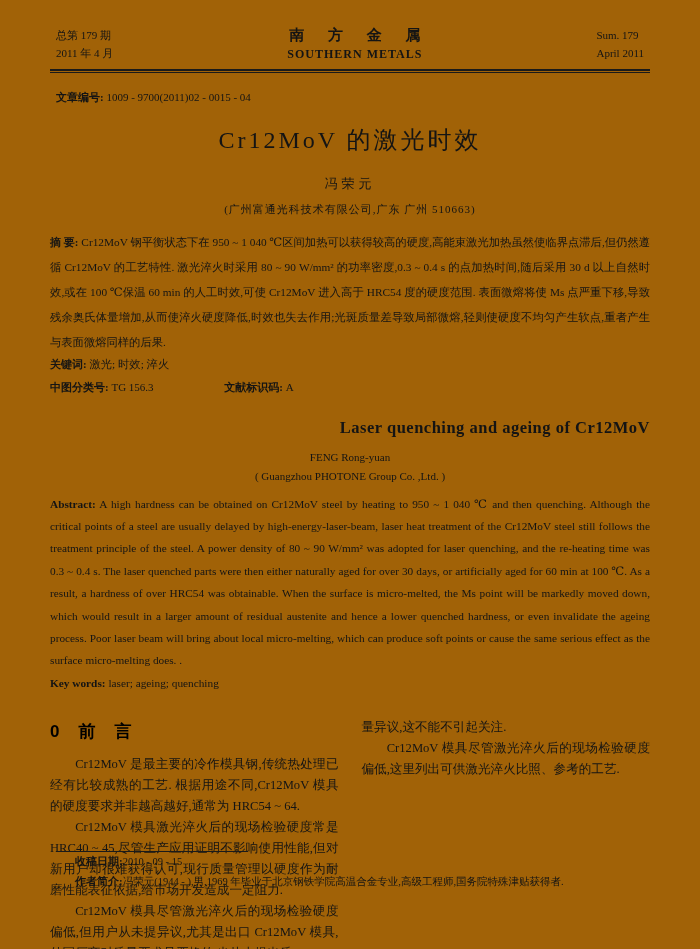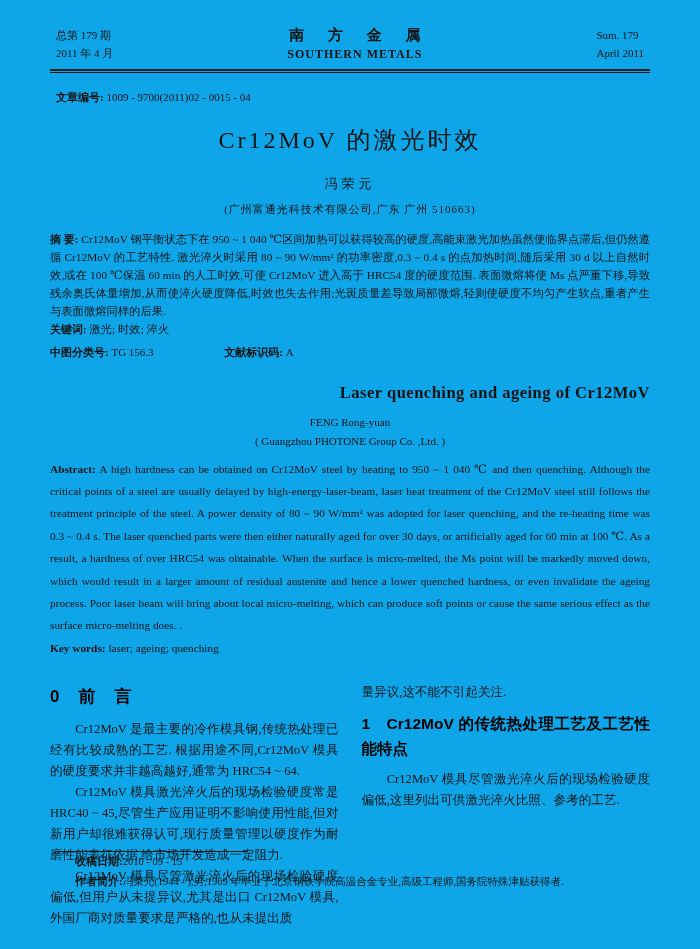--- a/index.html
+++ b/index.html
@@ -1,41 +1,41 @@
 <!DOCTYPE html>
 <html><head>
 <meta charset="utf-8">
 <style>
   * { margin:0; padding:0; box-sizing:border-box; }
   html,body { background:#e8e8e4; }
   .page {
     position:relative;
     width:700px; height:949px;
     margin:0 auto;
-    background:#0ea5e9;
+    background:#a16207;
     color:#141414;
     font-family:"Liberation Serif","DejaVu Serif",serif;
     padding:26px 50px 0 50px;
     overflow:hidden;
   }
   
   .journal-head { display:flex; justify-content:space-between; align-items:center; padding:0 6px; }
   .head-side { font-size:11px; line-height:18px; }
   .head-center { text-align:center; }
   .name-cn { font-size:15px; font-weight:bold; letter-spacing:10px; text-indent:10px; font-family:"Liberation Serif","DejaVu Serif",serif; }
   .name-en { font-size:12px; font-weight:bold; letter-spacing:1px; margin-top:2px; }
   .double-rule { margin-top:7px; border-top:2px solid #1a1a1a; border-bottom:1px solid #1a1a1a; height:4px; }
   
   .article-id { margin-top:17px; font-size:11px; padding-left:6px; }
   .blab { font-weight:bold; font-family:Liberation Serif, serif; font-size:11px; }
   .title-cn { text-align:center; font-size:24px; letter-spacing:3px; margin-top:19px; font-weight:normal; }
   .author-cn { text-align:center; font-size:13px; letter-spacing:4px; margin-top:19px; }
   .affil-cn { text-align:center; font-size:11px; margin-top:9px; letter-spacing:1px; }
   
-  .abstract-cn { margin-top:13px; font-size:11.3px; line-height:18px; text-align:justify; }
+  .abstract-cn { margin-top:13px; font-size:11.3px; line-height:25px; text-align:justify; }
   .kw-line { font-size:11.3px; line-height:18.6px; }
   .clc-line { font-size:11px; margin-top:4px; line-height:18px; }
   .clc-line .second { margin-left:68px; }
   
   .title-en { text-align:right; font-size:16.5px; font-weight:bold; margin-top:22px; letter-spacing:.5px; }
   .author-en { text-align:center; font-size:11px; margin-top:13px; }
   .affil-en { text-align:center; font-size:11px; margin-top:7px; }
   .abstract-en { margin-top:11px; font-size:11.3px; line-height:22.4px; text-align:justify; }
   .kw-en { font-size:11.3px; line-height:20px; margin-top:1px; }
   
@@ -112,21 +112,20 @@
 
   <div class="body-cols">
     <div class="col">
       <div class="sec-head sec-head-0">0　前　言</div>
       <p>Cr12MoV 是最主要的冷作模具钢,传统热处理已经有比较成熟的工艺. 根据用途不同,Cr12MoV 模具的硬度要求并非越高越好,通常为 HRC54 ~ 64.</p>
       <p>Cr12MoV 模具激光淬火后的现场检验硬度常是 HRC40 ~ 45,尽管生产应用证明不影响使用性能,但对新用户却很难获得认可,现行质量管理以硬度作为耐磨性能表征依据,给市场开发造成一定阻力.</p>
       <p>Cr12MoV 模具尽管激光淬火后的现场检验硬度偏低,但用户从未提异议,尤其是出口 Cr12MoV 模具,外国厂商对质量要求是严格的,也从未提出质</p>
     </div>
     <div class="col">
       <p class="no-indent">量异议,这不能不引起关注.</p>
-      <div class="sec-head sec-head-1">1　Cr12MoV 的传统热处理工艺及工艺性能特点</div>
       <p>Cr12MoV 模具尽管激光淬火后的现场检验硬度偏低,这里列出可供激光淬火比照、参考的工艺.</p>
     </div>
   </div>
 
   <div class="footnote">
     <div class="footnote-rule"></div>
     <div class="footnote-line">
       <span class="blab">收稿日期:</span><span>2010 - 09 - 15</span>
     </div>
     <div class="footnote-line">

